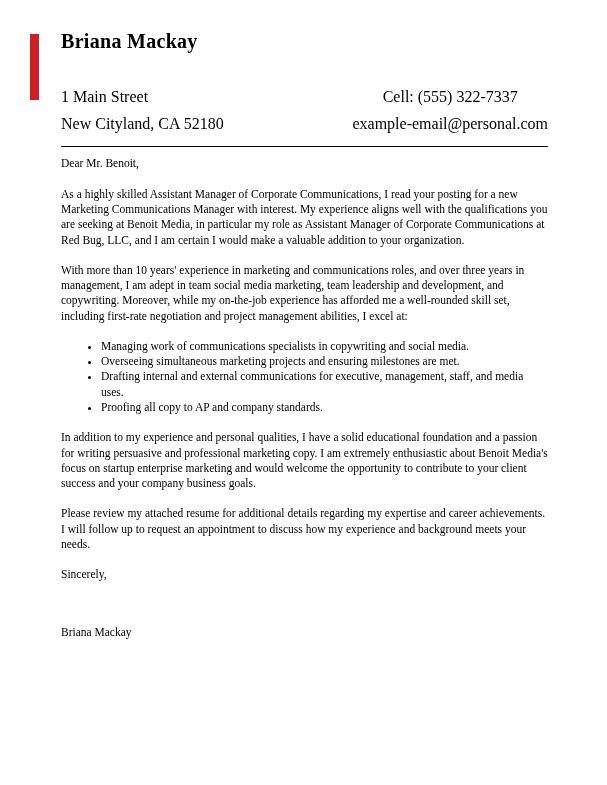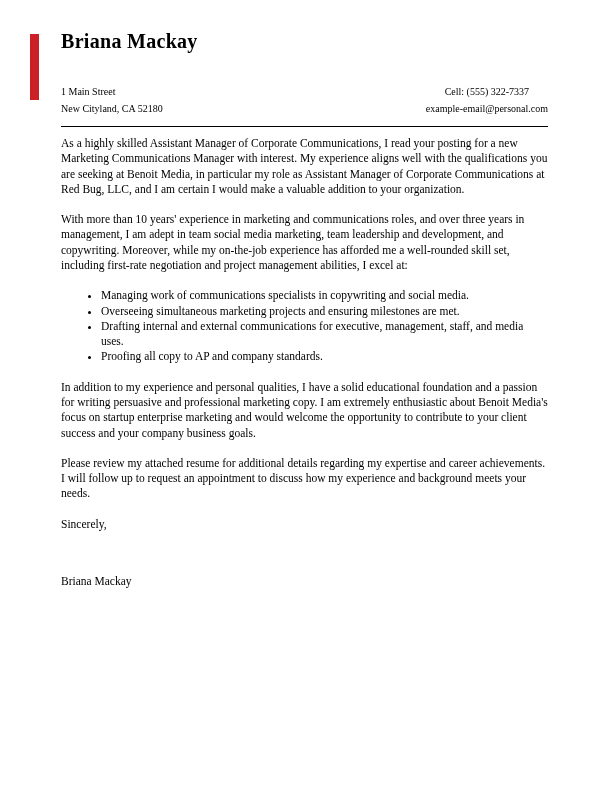--- a/index.html
+++ b/index.html
@@ -35,21 +35,21 @@
   .sender-name {
     font-size: 20px;
     font-weight: bold;
     letter-spacing: 0.3px;
     margin: 0 0 14px 0;
     line-height: 1.1;
   }
   .contact-row {
     display: flex;
     justify-content: space-between;
-    font-size: 10px;
+    font-size: 16px;
     line-height: 1.7;
     margin-top: 31px;
   }
   .contact-left { text-align: left; }
   .contact-right { text-align: center; }
   .divider {
     border: none;
     border-top: 1px solid #000000;
     margin: 9px 0 9px 0;
   }
@@ -87,20 +87,21 @@
       <div class="contact-right">
         <div>Cell: (555) 322-7337</div>
         <div>example-email@personal.com</div>
       </div>
     </div>
 
     <hr class="divider">
 
     <div class="body-text">
 
+      <p class="salutation">Dear Mr. Benoit,</p>
 
       <p class="para">As a highly skilled Assistant Manager of Corporate Communications, I read your posting for a new Marketing Communications Manager with interest. My experience aligns well with the qualifications you are seeking at Benoit Media, in particular my role as Assistant Manager of Corporate Communications at Red Bug, LLC, and I am certain I would make a valuable addition to your organization.</p>
 
       <p class="para">With more than 10 years' experience in marketing and communications roles, and over three years in management, I am adept in team social media marketing, team leadership and development, and copywriting. Moreover, while my on-the-job experience has afforded me a well-rounded skill set, including first-rate negotiation and project management abilities, I excel at:</p>
 
       <ul class="bullet-list">
         <li>Managing work of communications specialists in copywriting and social media.</li>
         <li>Overseeing simultaneous marketing projects and ensuring milestones are met.</li>
         <li>Drafting internal and external communications for executive, management, staff, and media uses.</li>
         <li>Proofing all copy to AP and company standards.</li>

